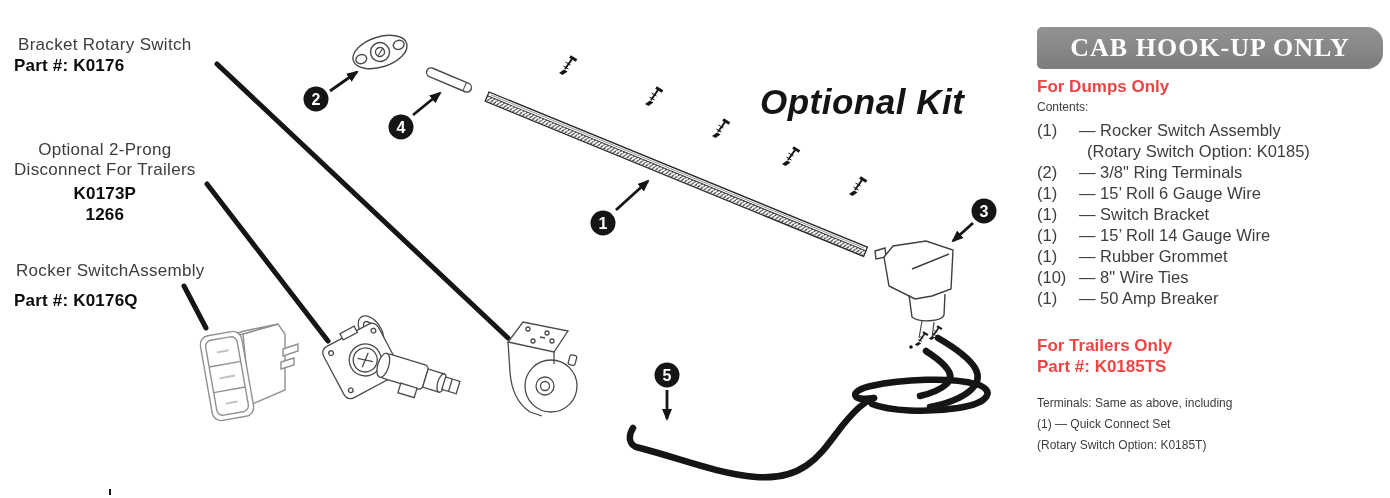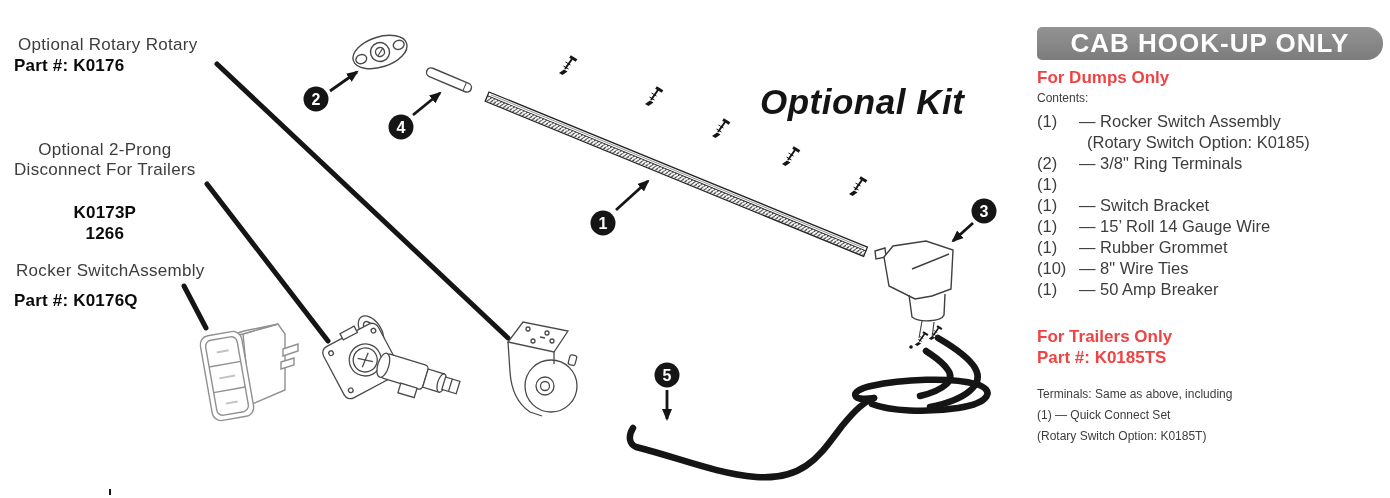--- a/index.html
+++ b/index.html
@@ -17,25 +17,26 @@
 
   
   .kit-title{
     position:absolute;left:760px;top:82px;font-size:35px;font-weight:bold;color:#141414;
     letter-spacing:0.5px;white-space:nowrap;font-style:italic;
   }
 
   
   .panel{position:absolute;left:1037px;top:27px;width:350px;}
   .panel-header{
-    height:33px;border-radius:5px 16px 16px 5px;
+    height:42px;border-radius:5px 16px 16px 5px;
     background:linear-gradient(#939393,#7c7c7c);
     color:#ffffff;font-size:26px;font-weight:bold;letter-spacing:1px;
     display:flex;align-items:center;justify-content:center;white-space:nowrap;
     width:346px;
+    font-family:Liberation Serif, serif;
   }
   .ph{font-size:17px;font-weight:bold;color:#ef4444;line-height:21px;white-space:nowrap;}
   .pt{font-size:12px;color:#3d3d3d;line-height:21px;white-space:nowrap;}
   .dumps-head{margin-top:7px;}
   .items{margin-top:2px;}
   .item-row{display:flex;font-size:16.5px;line-height:21px;color:#3d3d3d;white-space:nowrap;}
   .item-row .qty{width:42px;flex:0 0 42px;}
   .item-row.cont .txt{padding-left:8px;}
   .trailers{margin-top:26px;}
   .tr-lines{margin-top:16px;}
@@ -204,28 +205,28 @@
       <g>
         <circle cx="667" cy="375" r="12.5" fill="#151515"></circle>
         <text x="667" y="375" dy="0.36em" text-anchor="middle" font-size="16" font-weight="bold" fill="#ffffff">5</text>
       </g>
     </g>
 
     <line x1="110" y1="489" x2="110" y2="495" stroke="#151515" stroke-width="2"></line>
   </svg>
 
   <div class="lbl" style="left:18px;top:35px;">
-    <div class="t">Optional Rotary Rotary</div>
+    <div class="t">Bracket Rotary Switch</div>
     <div class="b" style="margin-left:-4px;">Part #: K0176</div>
   </div>
 
   <div class="lbl" style="left:14px;top:140px;text-align:center;">
     <div class="t">Optional 2-Prong</div>
     <div class="t">Disconnect For Trailers</div>
-    <div class="b" style="margin-top:22px;">K0173P</div>
+    <div class="b" style="margin-top:3px;">K0173P</div>
     <div class="b">1266</div>
   </div>
 
   <div class="lbl" style="left:16px;top:261px;">
     <div class="t">Rocker SwitchAssembly</div>
     <div class="b" style="margin-top:9px;margin-left:-2px;">Part #: K0176Q</div>
   </div>
 
   <div class="kit-title">Optional Kit</div>
 
@@ -244,20 +245,21 @@
         <div class="item-row cont">
           <span class="qty"></span>
             <span class="txt">(Rotary Switch Option: K0185)</span>
         </div>
         <div class="item-row">
           <span class="qty">(2)</span>
             <span class="txt">— 3/8" Ring Terminals</span>
         </div>
         <div class="item-row">
           <span class="qty">(1)</span>
+            <span class="txt">— 15’ Roll 6 Gauge Wire</span>
         </div>
         <div class="item-row">
           <span class="qty">(1)</span>
             <span class="txt">— Switch Bracket</span>
         </div>
         <div class="item-row">
           <span class="qty">(1)</span>
             <span class="txt">— 15’ Roll 14 Gauge Wire</span>
         </div>
         <div class="item-row">

